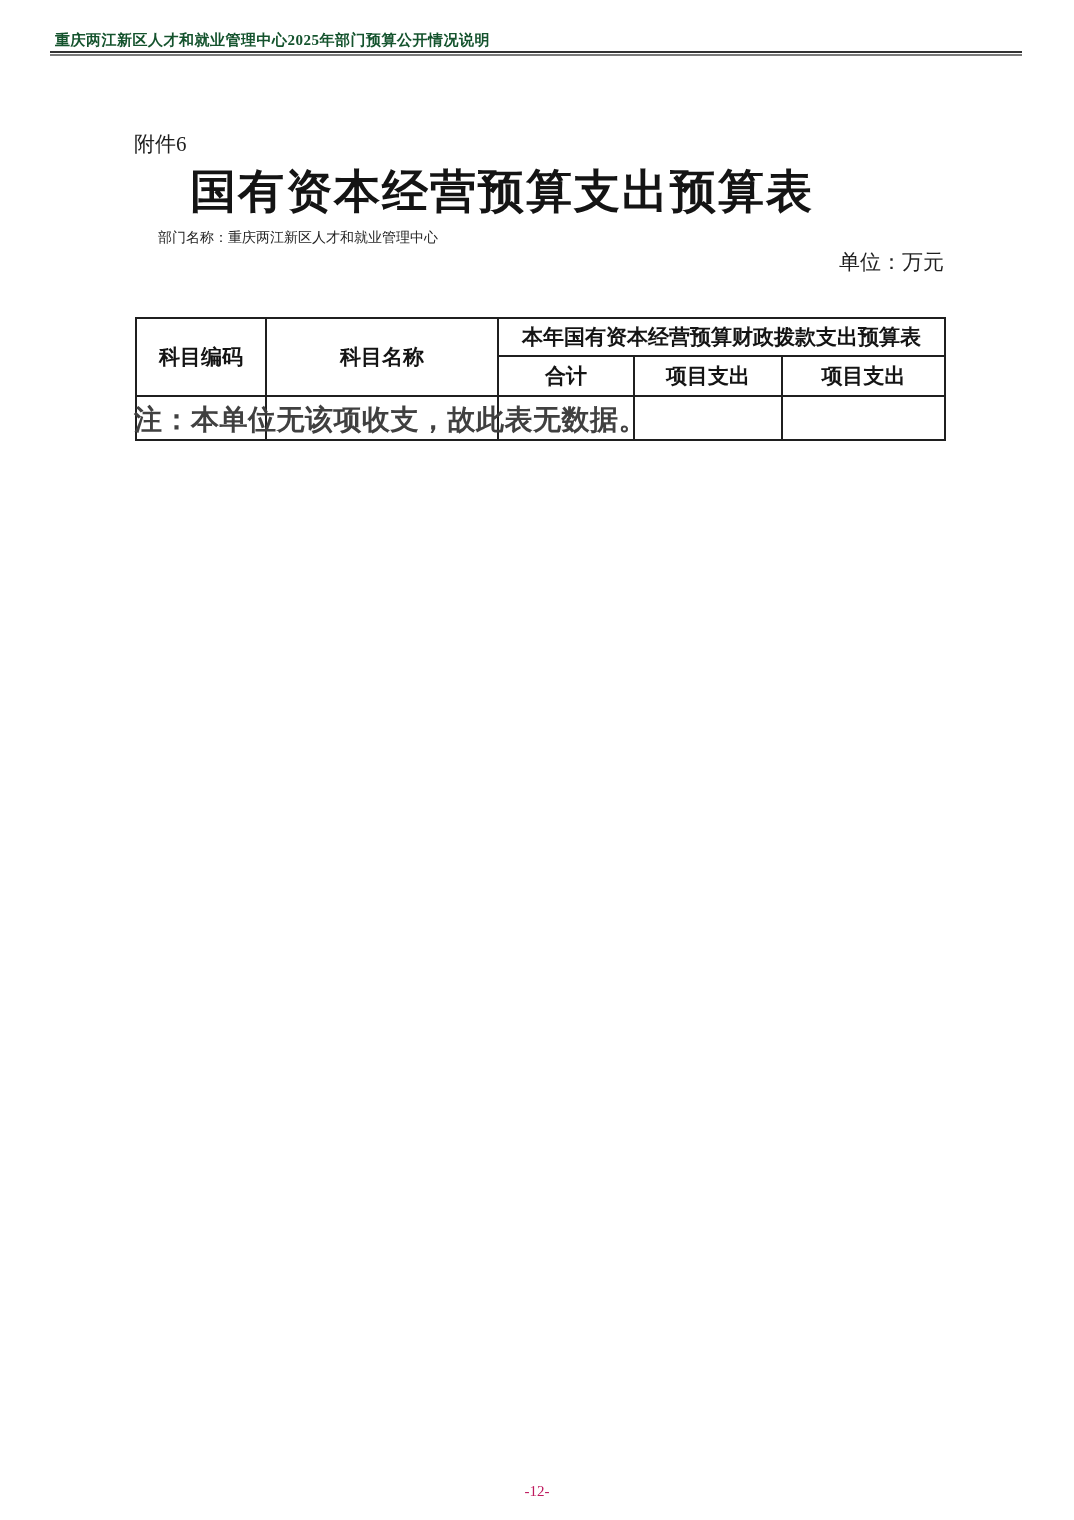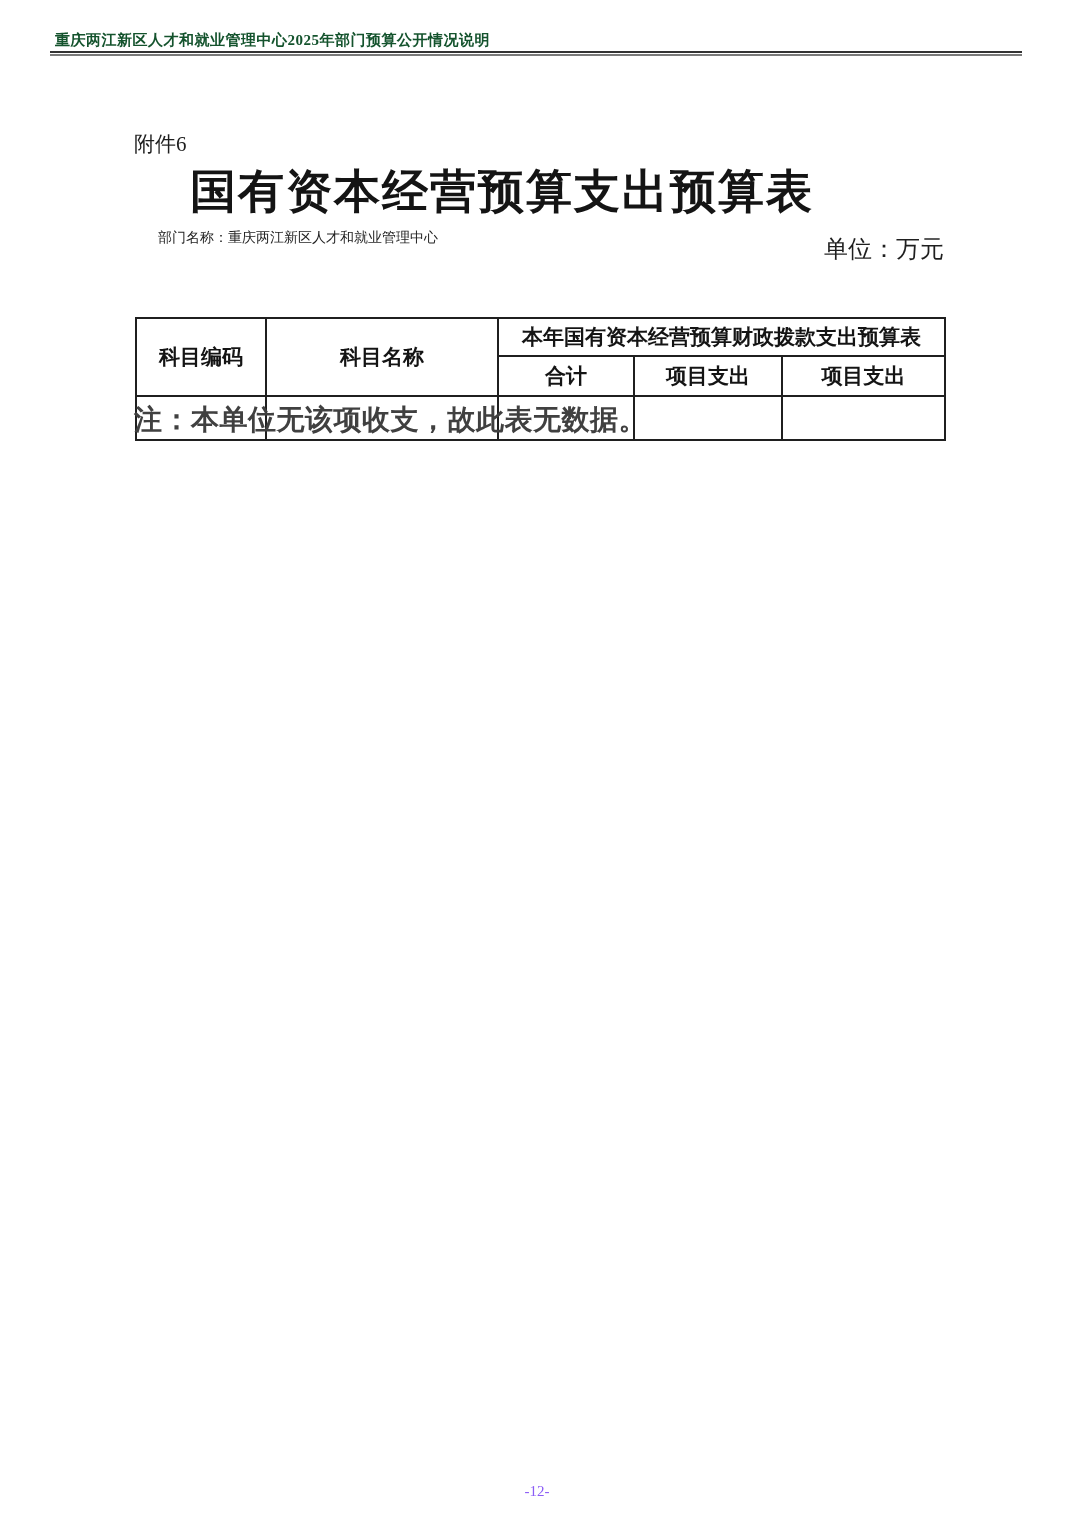--- a/index.html
+++ b/index.html
@@ -60,23 +60,23 @@
     top: 227px;
     left: 134px;
     width: 368px;
     font-size: 14px;
     line-height: 22px;
     color: #1f1f1f;
     margin-left: 24px;
   }
   .unit {
     position: absolute;
-    top: 233px;
+    top: 248px;
     right: 130px;
-    font-size: 24px;
+    font-size: 21px;
     color: #1f1f1f;
     white-space: nowrap;
   }
   table.budget-table {
     position: absolute;
     top: 269px;
     left: 135px;
     width: 809px;
     border-collapse: collapse;
     table-layout: fixed;
@@ -108,21 +108,21 @@
     color: #404040;
     letter-spacing: 0.5px;
   }
   .page-number {
     position: absolute;
     top: 1483px;
     left: 0;
     width: 1074px;
     text-align: center;
     font-size: 15px;
-    color: #8b5cf6;
+    color: #be185d;
   }
 </style>
 </head>
 <body>
 
 <div class="page">
 
   <div class="doc-header">重庆两江新区人才和就业管理中心2025年部门预算公开情况说明</div>
 
   <div class="header-rule"></div>

